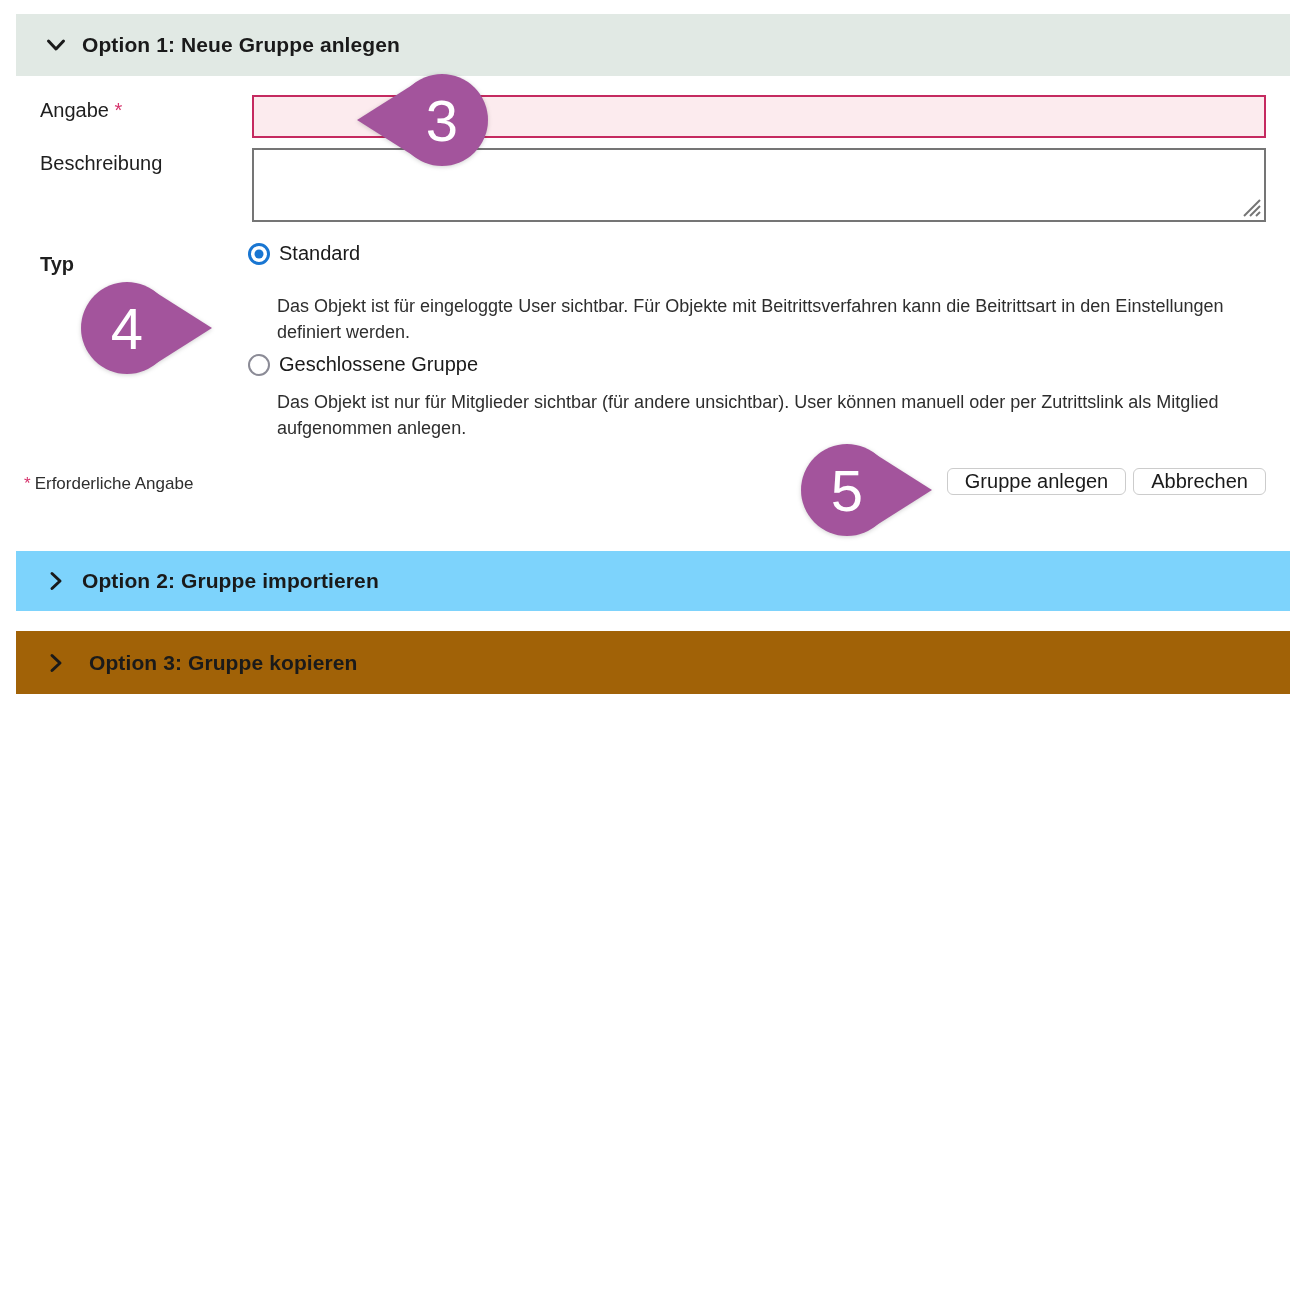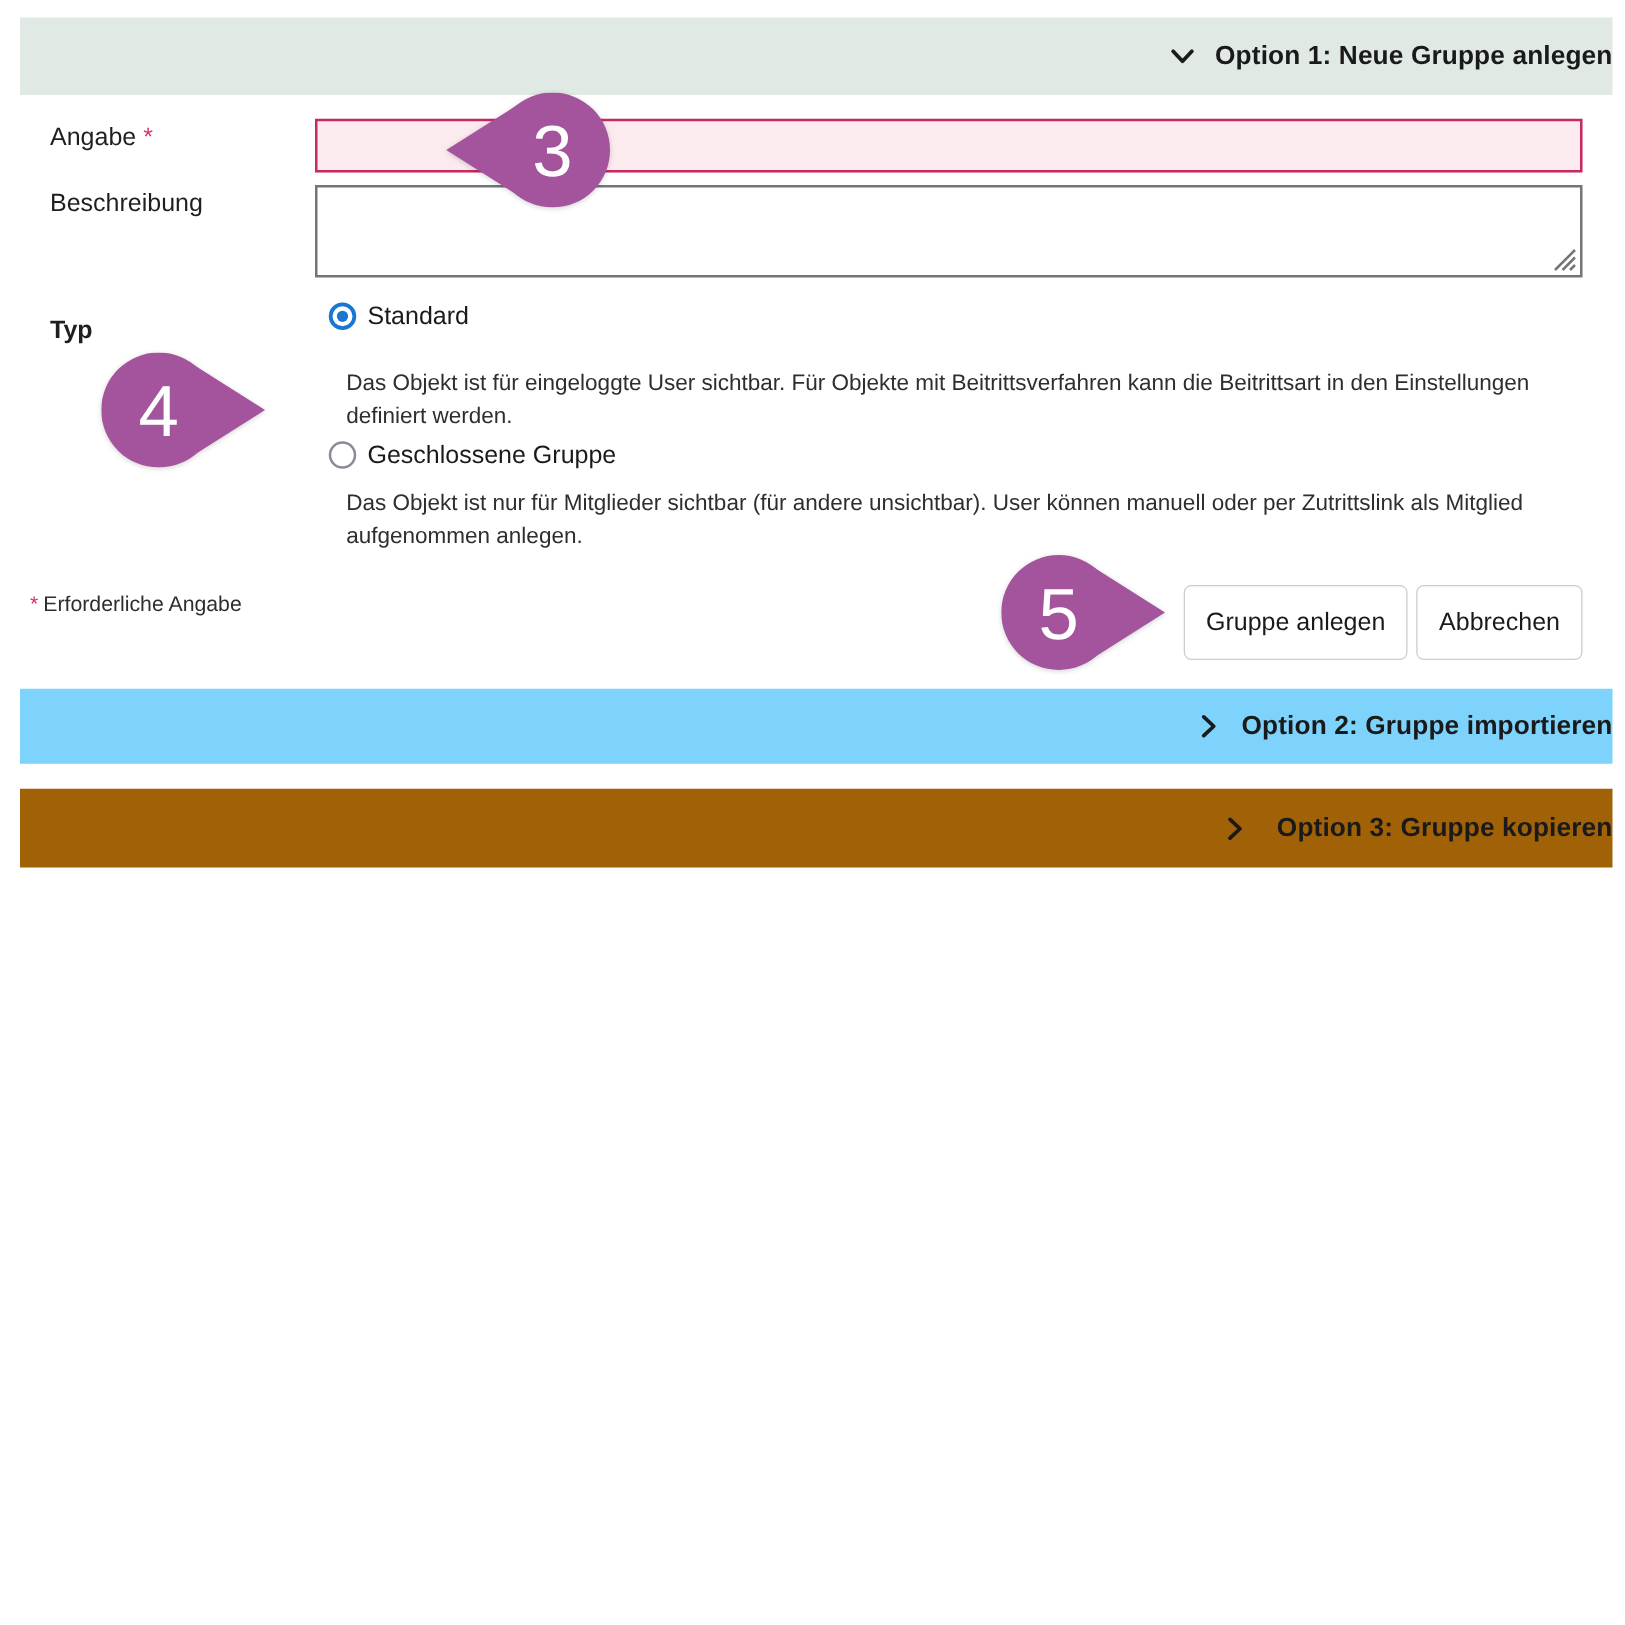--- a/index.html
+++ b/index.html
@@ -15,21 +15,20 @@
   }
   .acc-header {
     position: absolute;
     left: 16px;
     width: 1274px;
     display: flex;
     align-items: center;
     gap: 14px;
     padding-left: 28px;
     cursor: pointer;
-    justify-content: flex-end;
   }
   .acc-header .acc-title {
     font-size: 21px;
     font-weight: 700;
     color: #1a1a1a;
     letter-spacing: 0.1px;
   }
   .acc-header svg { flex: 0 0 auto; display: block; }
   #section1-header { top: 14px; height: 62px; background: #e1e9e4; }
   #section2-header { top: 551px; height: 60px; background: #7dd3fc; }
@@ -75,23 +74,23 @@
     position: absolute;
     left: 1240px;
     top: 196px;
     width: 22px;
     height: 22px;
     pointer-events: none;
   }
 
   .radio-row {
     position: absolute;
-    left: 263px;
+    left: 248px;
     display: flex;
-    align-items: flex-start;
+    align-items: flex-end;
     gap: 9px;
     cursor: pointer;
   }
   .radio-circle {
     width: 22px;
     height: 22px;
     border-radius: 50%;
     border: 2px solid #8b8b96;
     background: #ffffff;
     position: relative;
@@ -135,21 +134,21 @@
   .footnote .req-star { margin-right: 4px; }
 
   .button-row {
     position: absolute;
     top: 468px;
     right: 34px;
     display: flex;
     gap: 7px;
   }
   .btn {
-    height: 60px;
+    height: 27px;
     padding: 0 17px;
     background: #ffffff;
     border: 1px solid #cccccc;
     border-radius: 6px;
     font-size: 20px;
     font-family: inherit;
     color: #1a1a1a;
     cursor: pointer;
     white-space: nowrap;
   }

